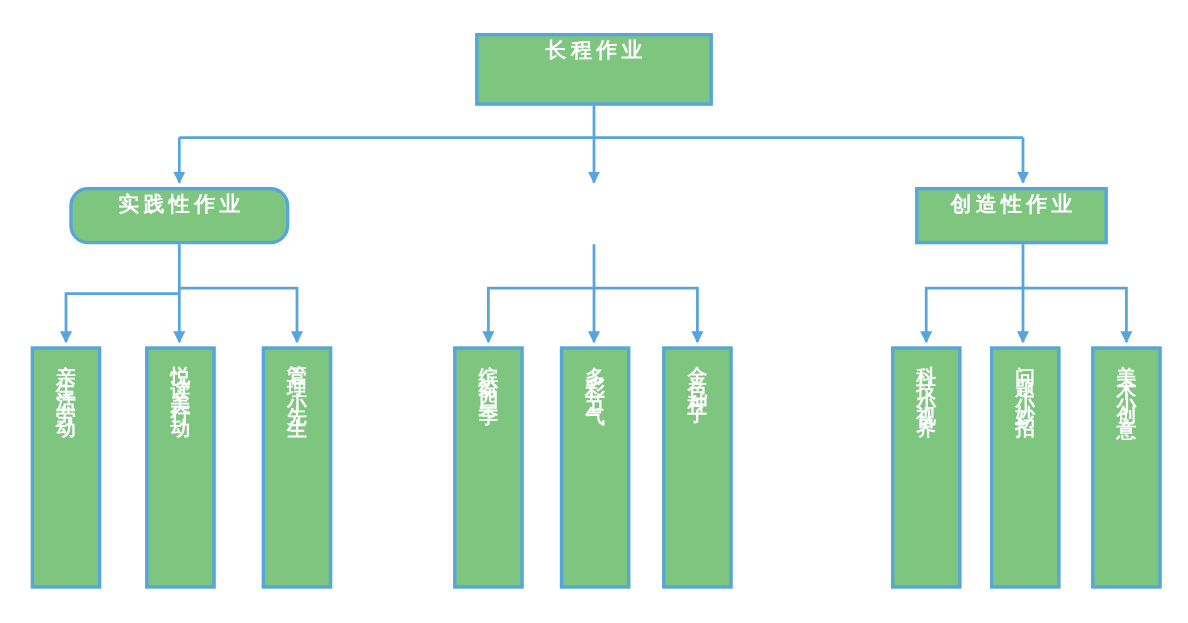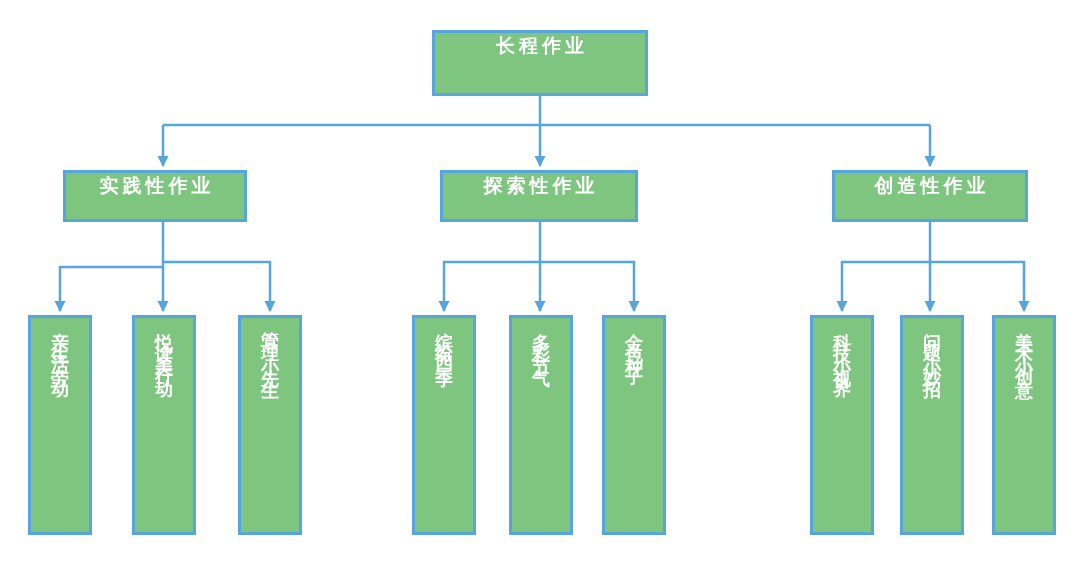--- a/index.html
+++ b/index.html
@@ -86,27 +86,24 @@
 
     <path class="line" marker-end="url(#arrowhead)" d="M930,222 L930,311"></path>
     <path class="line" marker-end="url(#arrowhead)" d="M930,262 L842,262 L842,311"></path>
     <path class="line" marker-end="url(#arrowhead)" d="M930,262 L1024,262 L1024,311"></path>
   </svg>
 
   <div class="node h-label" style="left:432px; top:30px; width:216px; height:66px;">
     <span>长程作业</span>
   </div>
 
-  <div class="node h-label" style="left:63px; top:170px; width:184px; height:52px;">
+  <div class="node h-label" style="left:63px; top:170px; width:200px; height:52px;border-radius:17px;">
     <span>实践性作业</span>
   </div>
-  <div class="node h-label" style="left:440px; top:170px; width:198px; height:52px;">
-    <span>探索性作业</span>
-  </div>
-  <div class="node h-label" style="left:832px; top:170px; width:196px; height:52px;">
+  <div class="node h-label" style="left:832px; top:170px; width:175px; height:52px;">
     <span>创造性作业</span>
   </div>
 
   <div class="node leaf" style="left:28px; top:315px; width:64px; height:220px;">
     <span>亲生活劳动</span>
   </div>
   <div class="node leaf" style="left:132px; top:315px; width:64px; height:220px;">
     <span>悦读美行动</span>
   </div>
   <div class="node leaf" style="left:238px; top:315px; width:64px; height:220px;">

